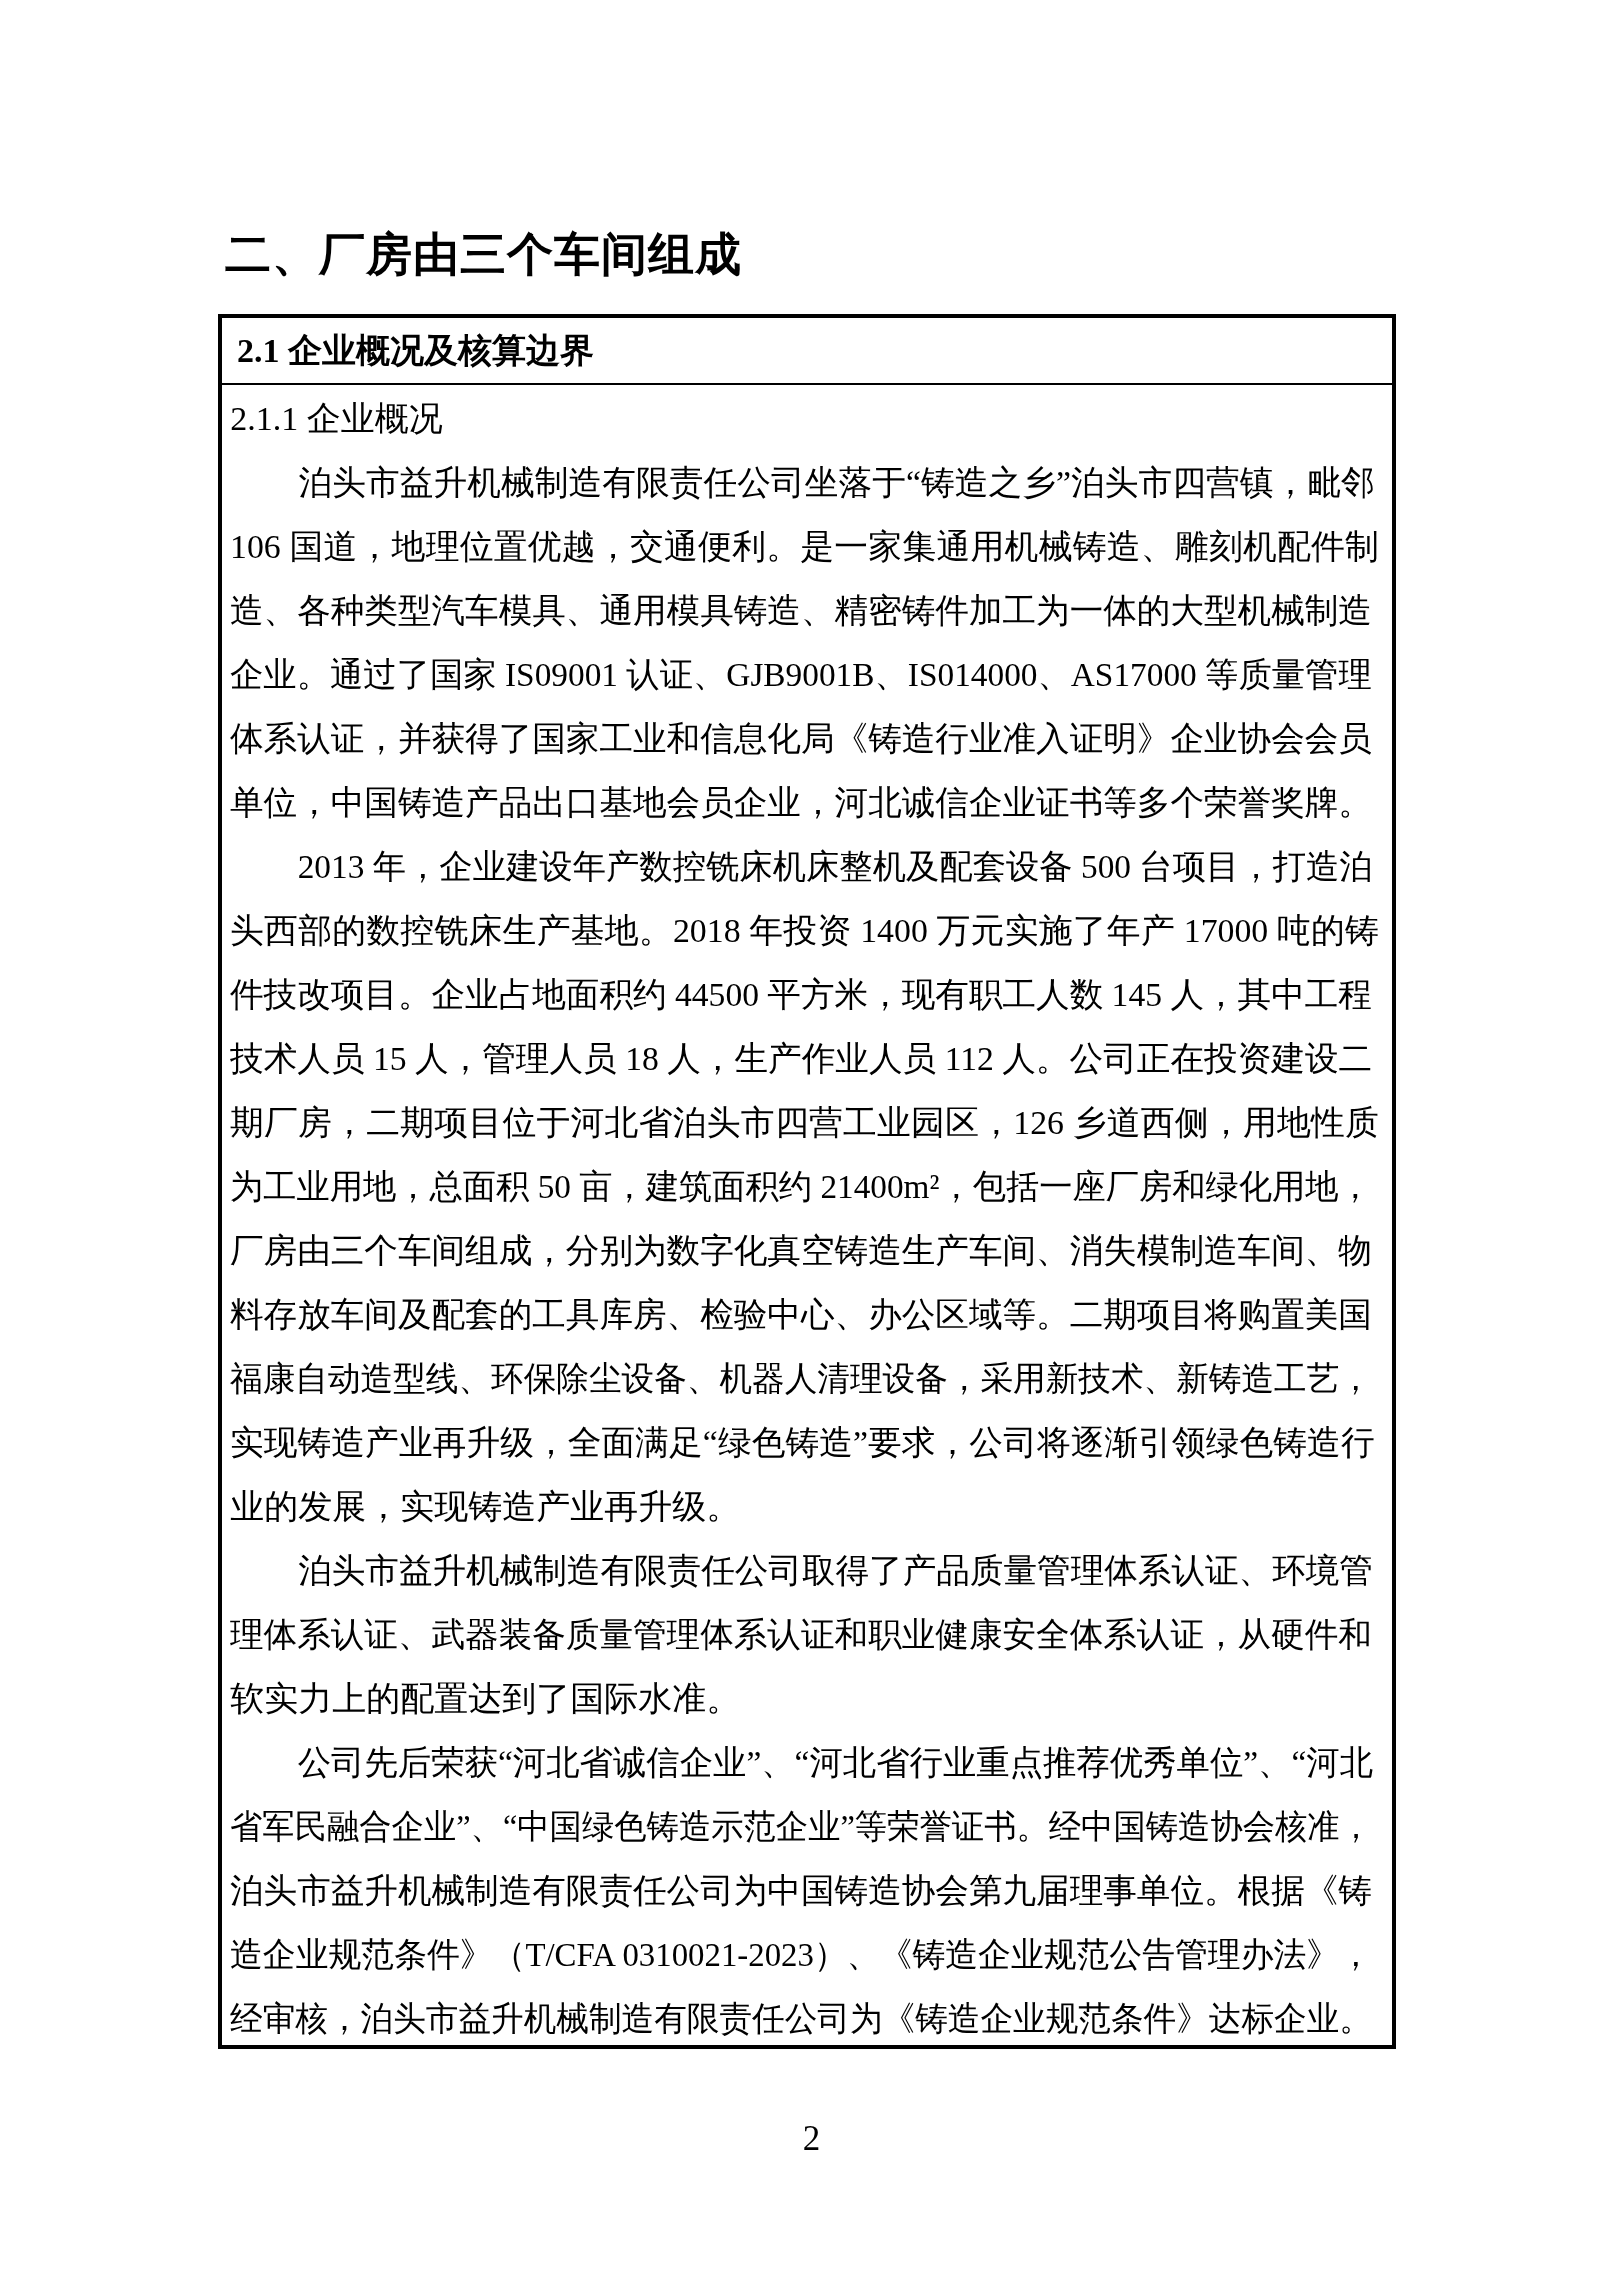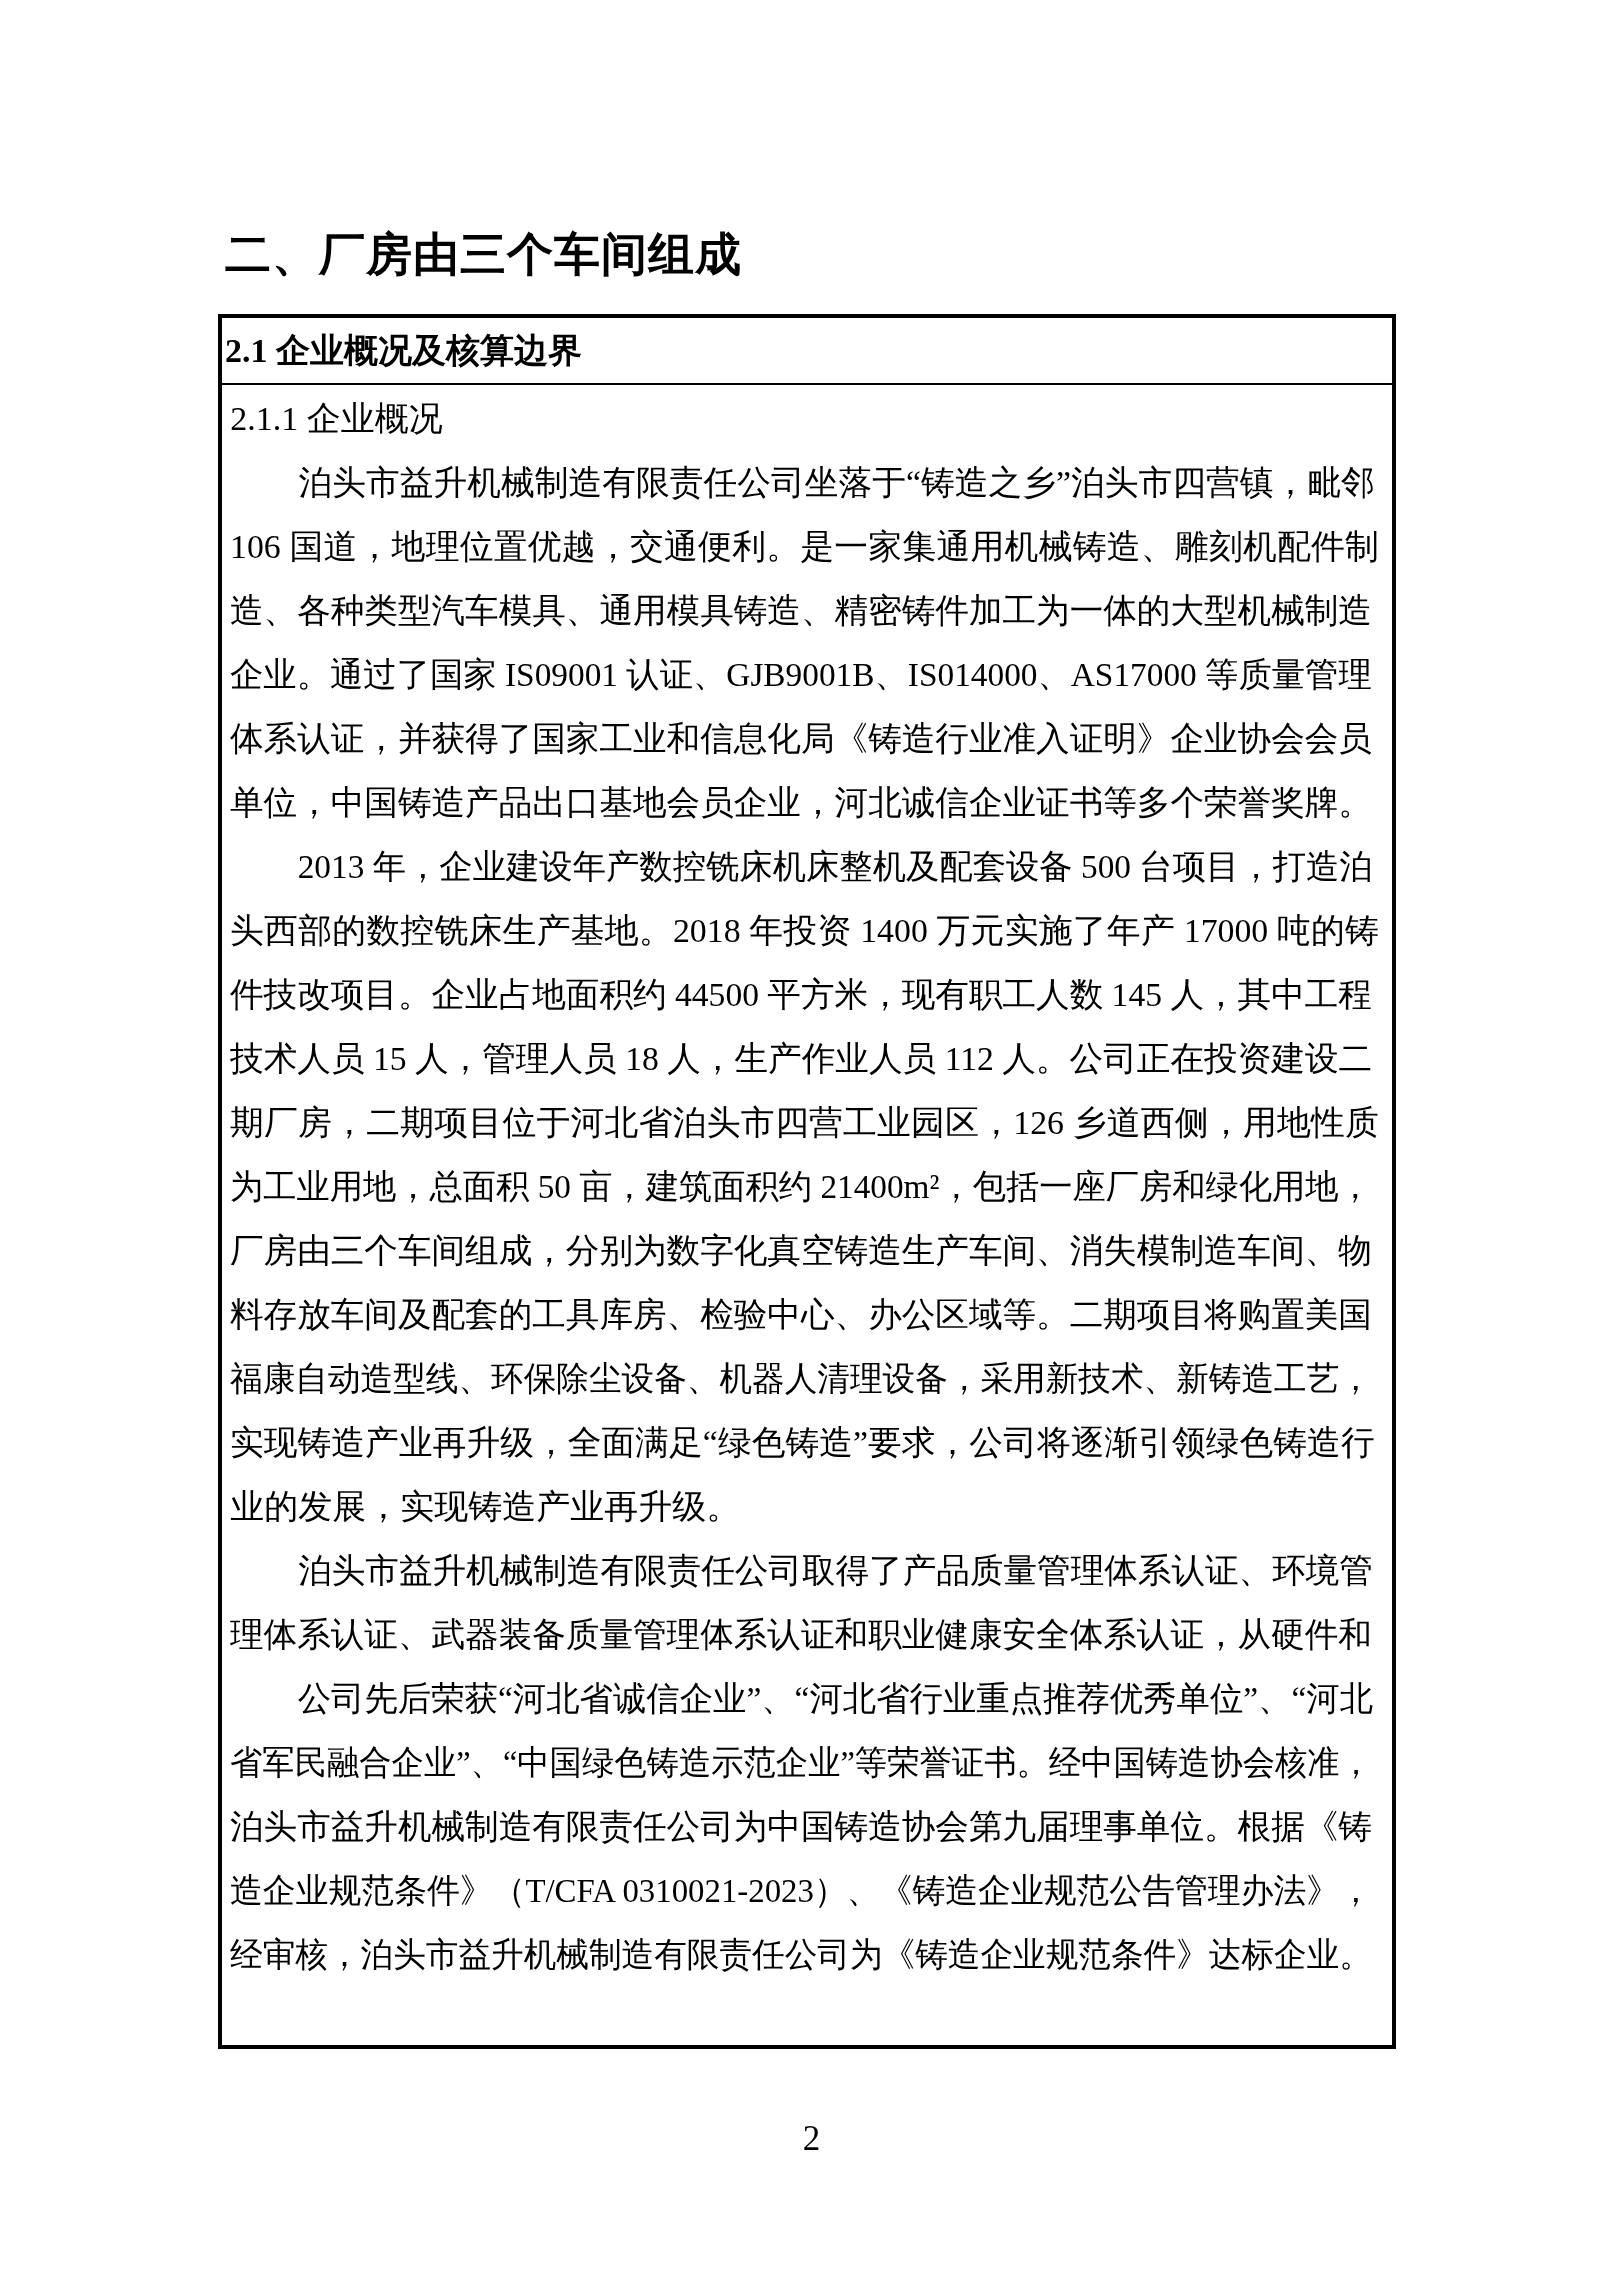--- a/index.html
+++ b/index.html
@@ -30,21 +30,21 @@
     height: 1735px;
     border: 4.4px solid #000;
     box-sizing: border-box;
   }
   .table-header-row {
     height: 67px;
     box-sizing: border-box;
     border-bottom: 2.9px solid #000;
     display: flex;
     align-items: center;
-    padding-left: 3px;
+    padding-left: 15px;
     font-size: 34px;
     font-weight: bold;
     white-space: nowrap;
   }
   .table-body {
     padding: 2px 6.9px 0 8.3px;
   }
   .line {
     height: 64px;
     line-height: 64px;
@@ -89,20 +89,21 @@
     <div class="line fill" style="transform: scaleX(0.994922);">期厂房，二期项目位于河北省泊头市四营工业园区，126 乡道西侧，用地性质</div>
     <div class="line fill" style="transform: scaleX(0.97836);">为工业用地，总面积 50 亩，建筑面积约 21400m²，包括一座厂房和绿化用地，</div>
     <div class="line fill" style="transform: scaleX(0.987815);">厂房由三个车间组成，分别为数字化真空铸造生产车间、消失模制造车间、物</div>
     <div class="line fill" style="transform: scaleX(0.987815);">料存放车间及配套的工具库房、检验中心、办公区域等。二期项目将购置美国</div>
     <div class="line fill" style="transform: scaleX(0.959592);">福康自动造型线、环保除尘设备、机器人清理设备，采用新技术、新铸造工艺，</div>
     <div class="line fill" style="transform: scaleX(0.991147);">实现铸造产业再升级，全面满足“绿色铸造”要求，公司将逐渐引领绿色铸造行</div>
     <div class="line">业的发展，实现铸造产业再升级。</div>
 
     <div class="line indent fill" style="transform: scaleX(0.987815);">泊头市益升机械制造有限责任公司取得了产品质量管理体系认证、环境管</div>
     <div class="line fill" style="transform: scaleX(0.987815);">理体系认证、武器装备质量管理体系认证和职业健康安全体系认证，从硬件和</div>
+    <div class="line">软实力上的配置达到了国际水准。</div>
 
     <div class="line indent fill" style="transform: scaleX(0.981628);">公司先后荣获“河北省诚信企业”、“河北省行业重点推荐优秀单位”、“河北</div>
     <div class="line fill" style="transform: scaleX(0.950667);">省军民融合企业”、“中国绿色铸造示范企业”等荣誉证书。经中国铸造协会核准，</div>
     <div class="line fill" style="transform: scaleX(0.987815);">泊头市益升机械制造有限责任公司为中国铸造协会第九届理事单位。根据《铸</div>
     <div class="line fill" style="transform: scaleX(0.965503);">造企业规范条件》（T/CFA 0310021-2023）、《铸造企业规范公告管理办法》，</div>
     <div class="line fill" style="transform: scaleX(0.959592);">经审核，泊头市益升机械制造有限责任公司为《铸造企业规范条件》达标企业。</div>
   </div>
 </div>
 
 <div class="page-number">2</div>

